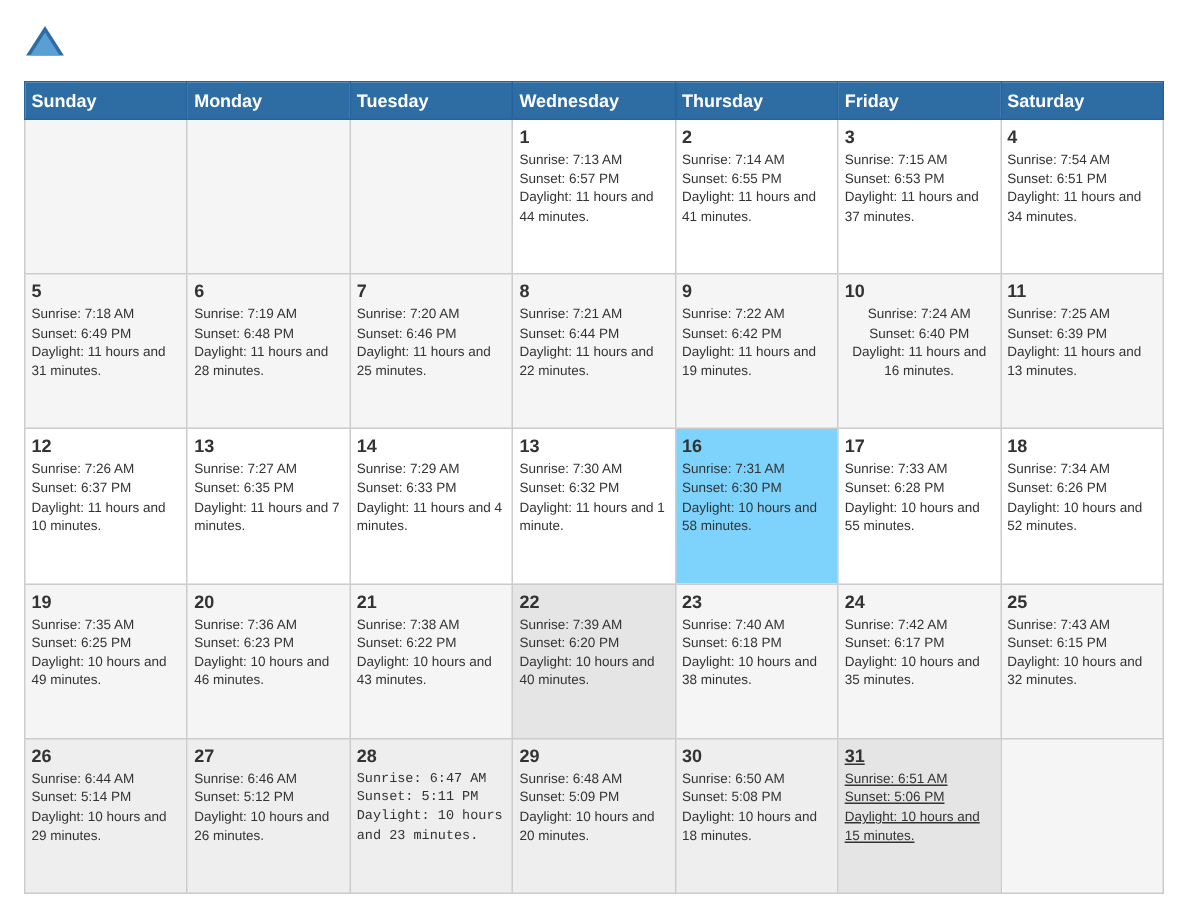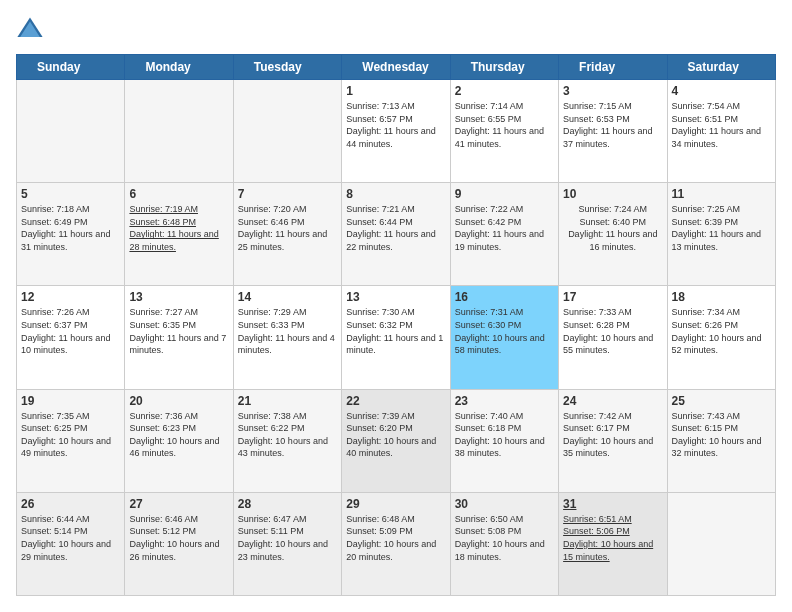--- a/index.html
+++ b/index.html
@@ -63,21 +63,21 @@
       flex: 1;
       border: 1px solid #ccc;
       border-collapse: collapse;
       width: 100%;
       table-layout: fixed;
     }
     .calendar th {
       background: #2e6da4;
       color: #fff;
       font-size: 12px;
-      padding: 5px 20px;
+      padding: 5px 4px;
       text-align: left;
       border: 1px solid #2563a0;
       font-weight: bold;
     }
     .calendar td {
       border: 1px solid #ccc;
       vertical-align: top;
       padding: 4px;
       font-size: 9.5px;
       color: #333;
@@ -170,21 +170,21 @@
         </tr>
         <tr>
           <td style="background: rgb(245, 245, 245);">
             <span class="day-num">5</span>
             <div class="day-info" style="white-space: pre-line;">Sunrise: 7:18 AM
 Sunset: 6:49 PM
 Daylight: 11 hours and 31 minutes.</div>
           </td>
           <td style="background: rgb(245, 245, 245);">
             <span class="day-num">6</span>
-            <div class="day-info" style="white-space: pre-line; text-decoration: underline;">Sunrise: 7:19 AM
+            <div class="day-info" style="white-space: pre-line;">Sunrise: 7:19 AM
 Sunset: 6:48 PM
 Daylight: 11 hours and 28 minutes.</div>
           </td>
           <td style="background: rgb(245, 245, 245);">
             <span class="day-num">7</span>
             <div class="day-info" style="white-space: pre-line;">Sunrise: 7:20 AM
 Sunset: 6:46 PM
 Daylight: 11 hours and 25 minutes.</div>
           </td>
           <td style="background: rgb(245, 245, 245);">
@@ -308,21 +308,21 @@
 Daylight: 10 hours and 29 minutes.</div>
           </td>
           <td style="background: rgb(238, 238, 238);">
             <span class="day-num">27</span>
             <div class="day-info" style="white-space: pre-line;">Sunrise: 6:46 AM
 Sunset: 5:12 PM
 Daylight: 10 hours and 26 minutes.</div>
           </td>
           <td style="background: rgb(238, 238, 238);">
             <span class="day-num">28</span>
-            <div class="day-info" style="white-space: pre-line;">Sunrise: 6:47 AM
+            <div class="day-info" style="white-space: pre-line; font-family: Liberation Mono, monospace;">Sunrise: 6:47 AM
 Sunset: 5:11 PM
 Daylight: 10 hours and 23 minutes.</div>
           </td>
           <td style="background: rgb(238, 238, 238);">
             <span class="day-num">29</span>
             <div class="day-info" style="white-space: pre-line;">Sunrise: 6:48 AM
 Sunset: 5:09 PM
 Daylight: 10 hours and 20 minutes.</div>
           </td>
           <td style="background: rgb(238, 238, 238);">

